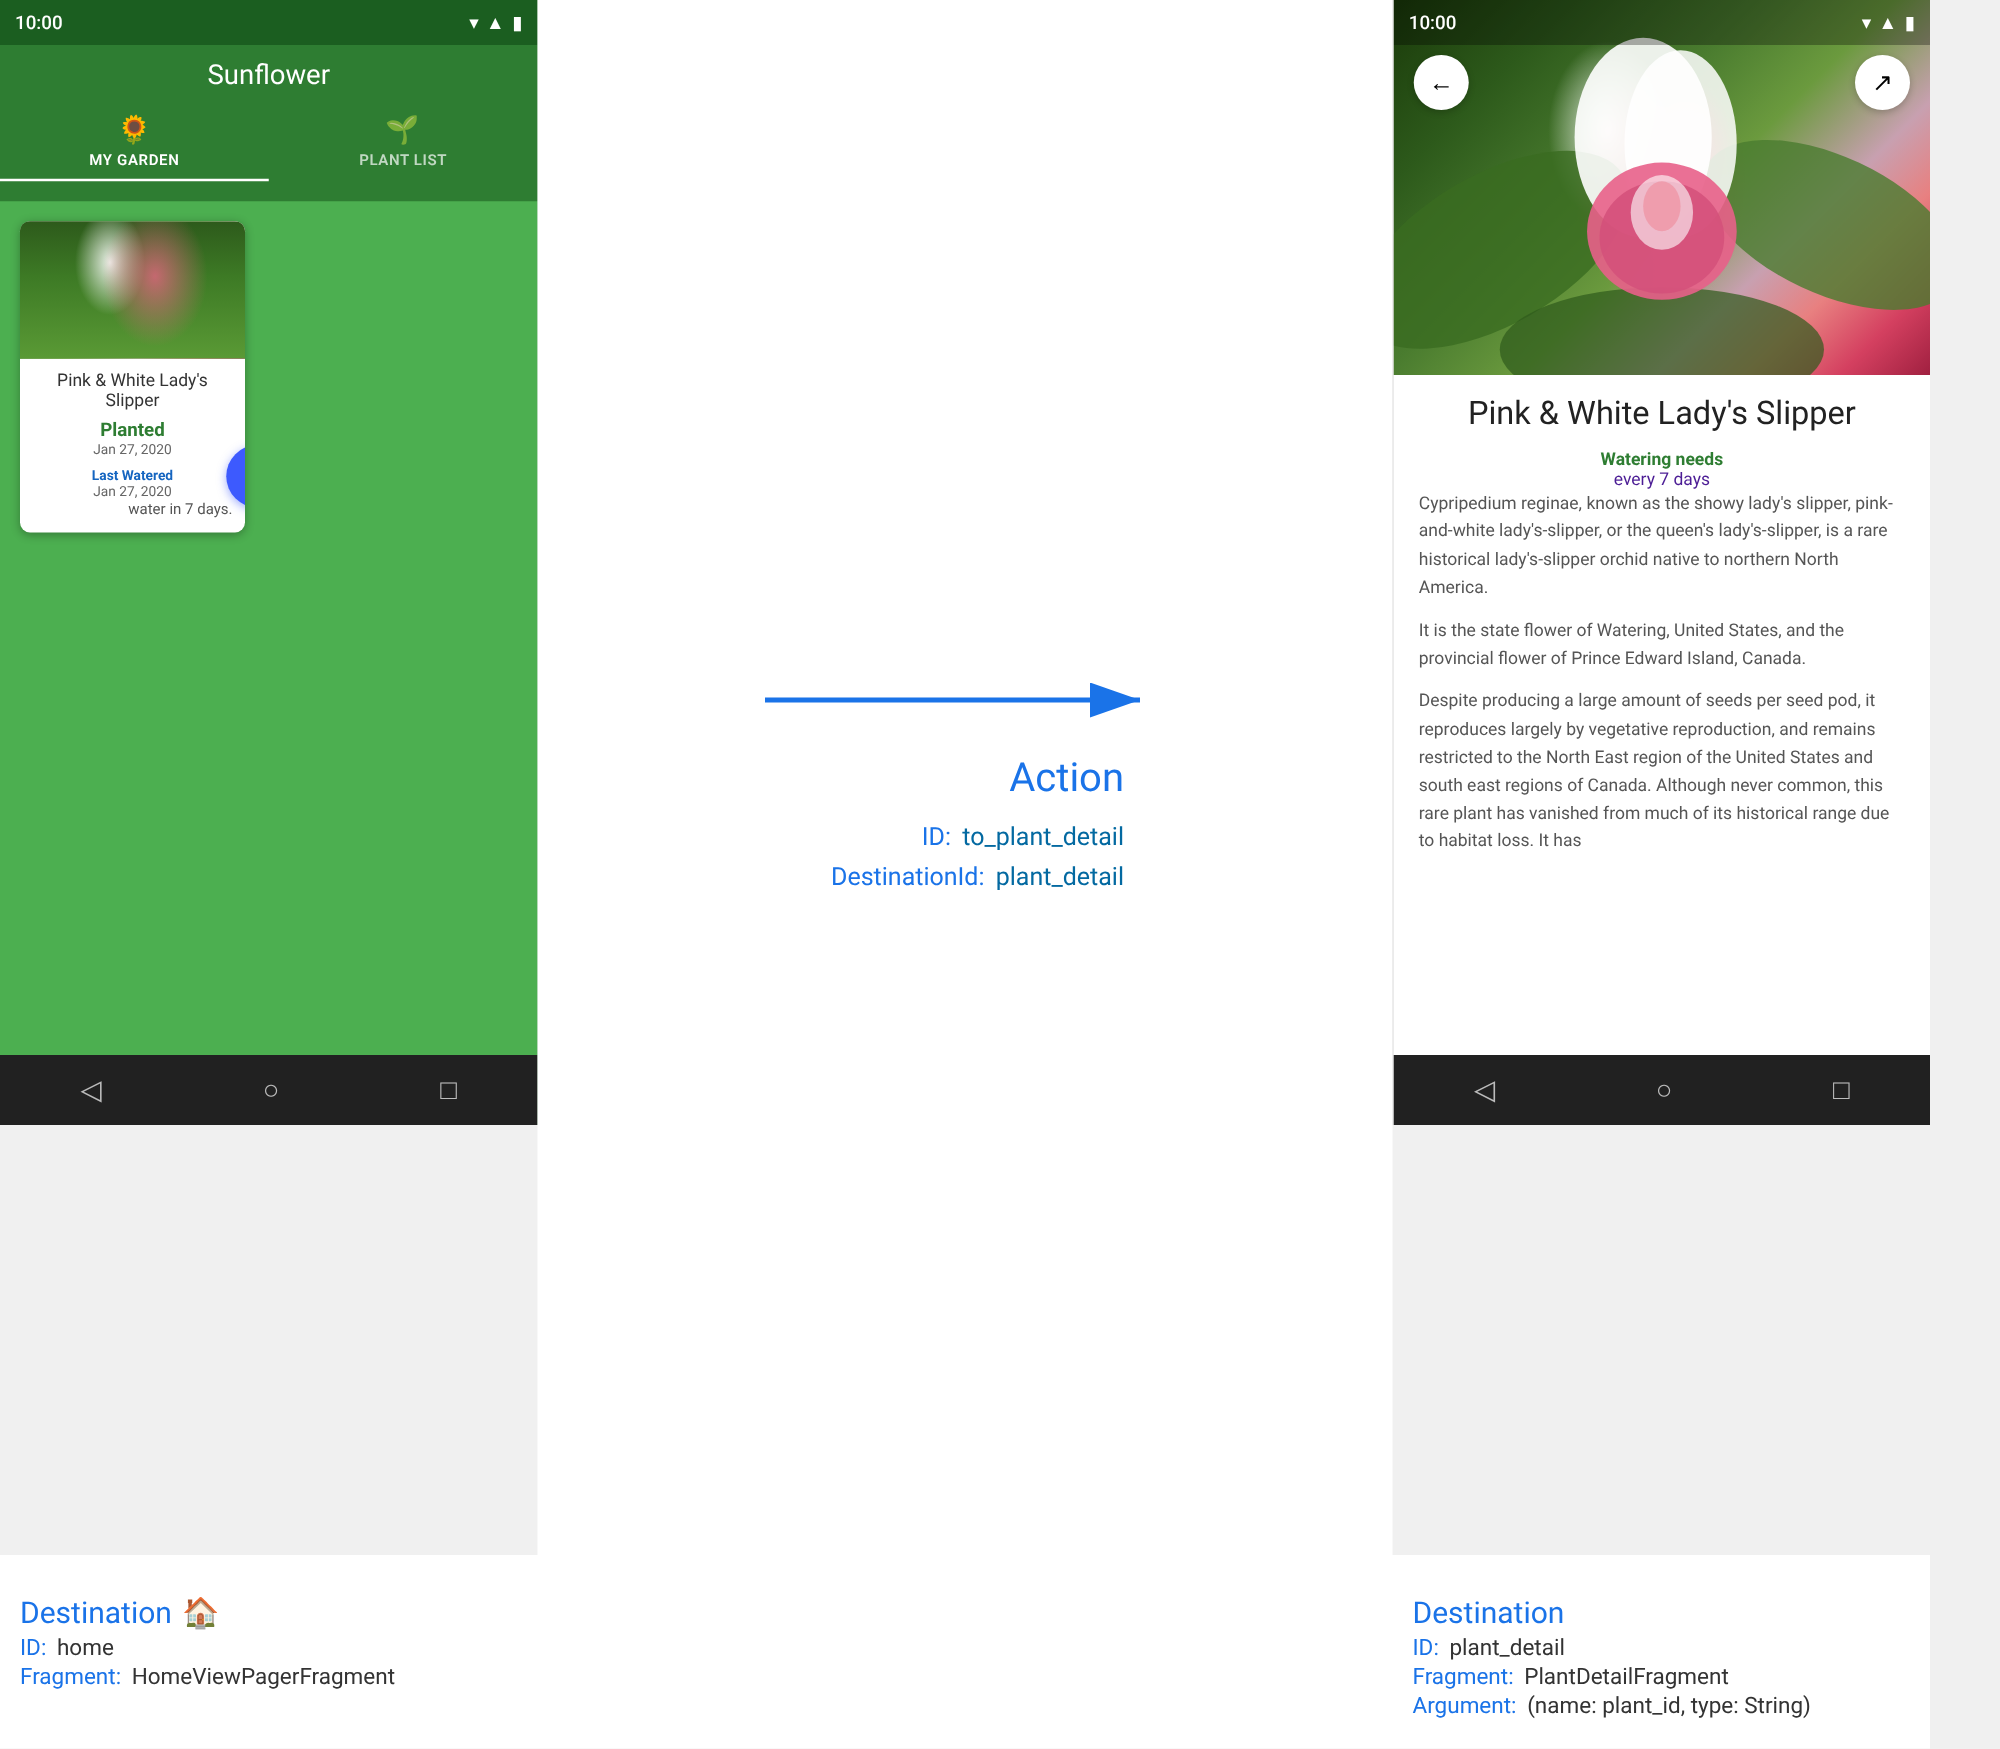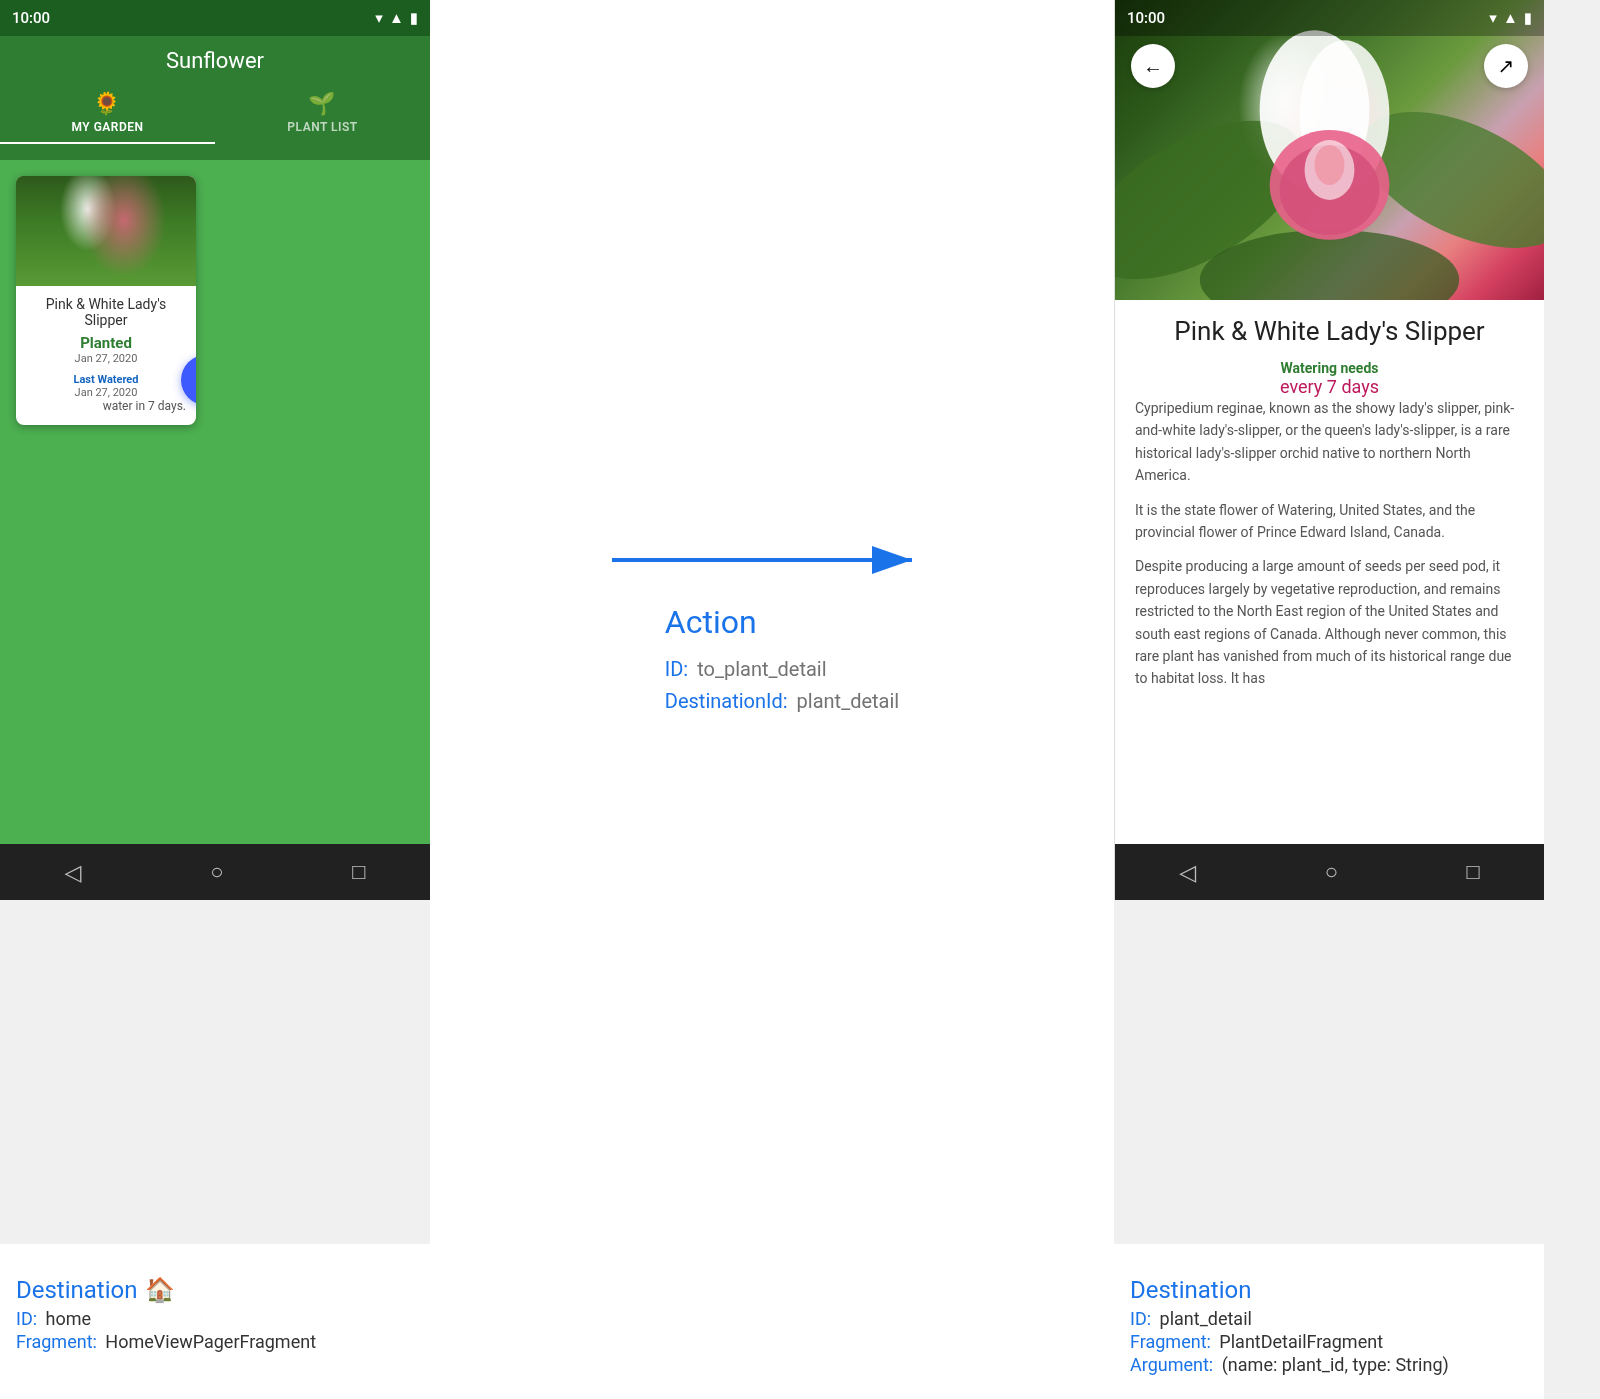--- a/index.html
+++ b/index.html
@@ -194,21 +194,21 @@
       color: white;
     }
 
     .nav-btn {
       font-size: 22px;
       color: rgba(255,255,255,0.7);
       cursor: pointer;
     }
 
     .action-box {
-      text-align: left;
+      text-align: right;
       margin-left: 20px;
     }
 
     .action-title {
       font-size: 32px;
       font-weight: 400;
       color: #1a73e8;
       margin-bottom: 16px;
     }
 
@@ -217,21 +217,21 @@
       color: #333;
       margin-bottom: 8px;
     }
 
     .action-field .label {
       color: #1a73e8;
       font-weight: 400;
     }
 
     .action-field .value {
-      color: #737373;
+      color: #0369a1;
     }
 
     
     .right-phone {
       width: 430px;
       height: 900px;
       display: flex;
       flex-direction: column;
       background: white;
       position: relative;
@@ -317,22 +317,22 @@
       text-align: center;
     }
 
     .watering-needs-label {
       font-size: 14px;
       font-weight: 700;
       color: #2e7d32;
     }
 
     .watering-schedule {
-      font-size: 18px;
-      color: #be185d;
+      font-size: 14px;
+      color: #4c1d95;
     }
 
     .plant-description {
       font-size: 14px;
       color: #555;
       line-height: 1.6;
     }
 
     .plant-description p {
       margin-bottom: 12px;

